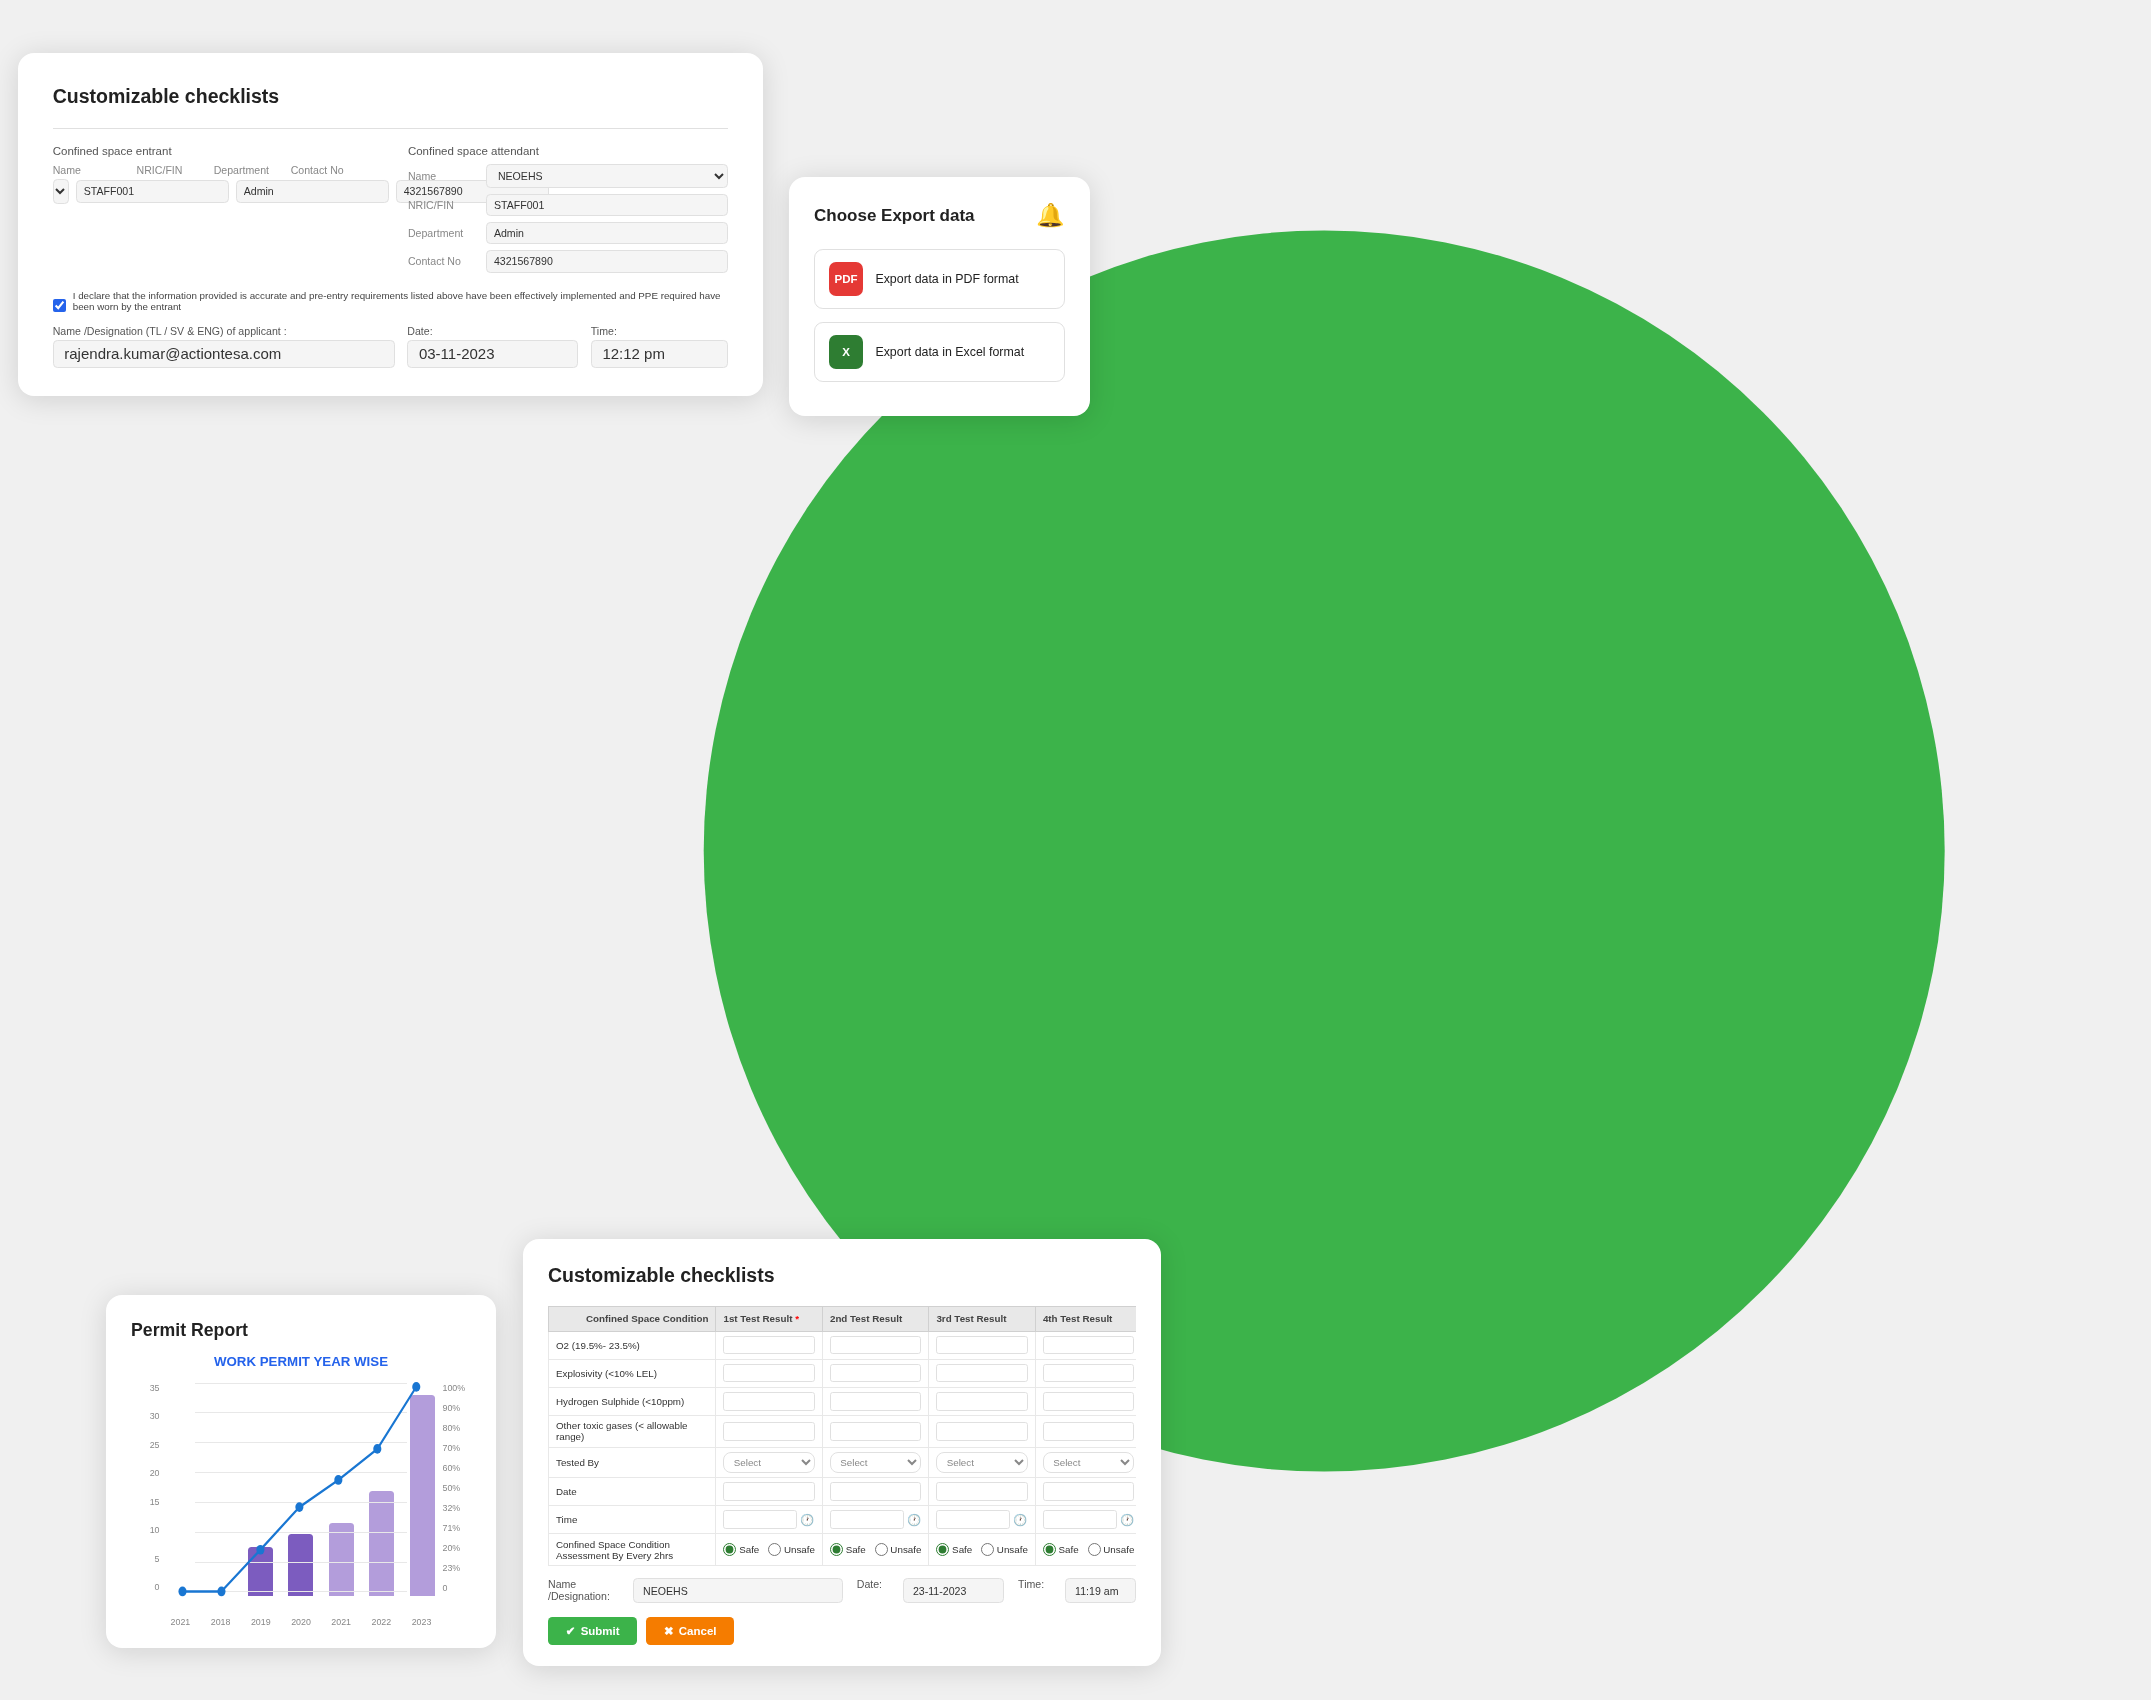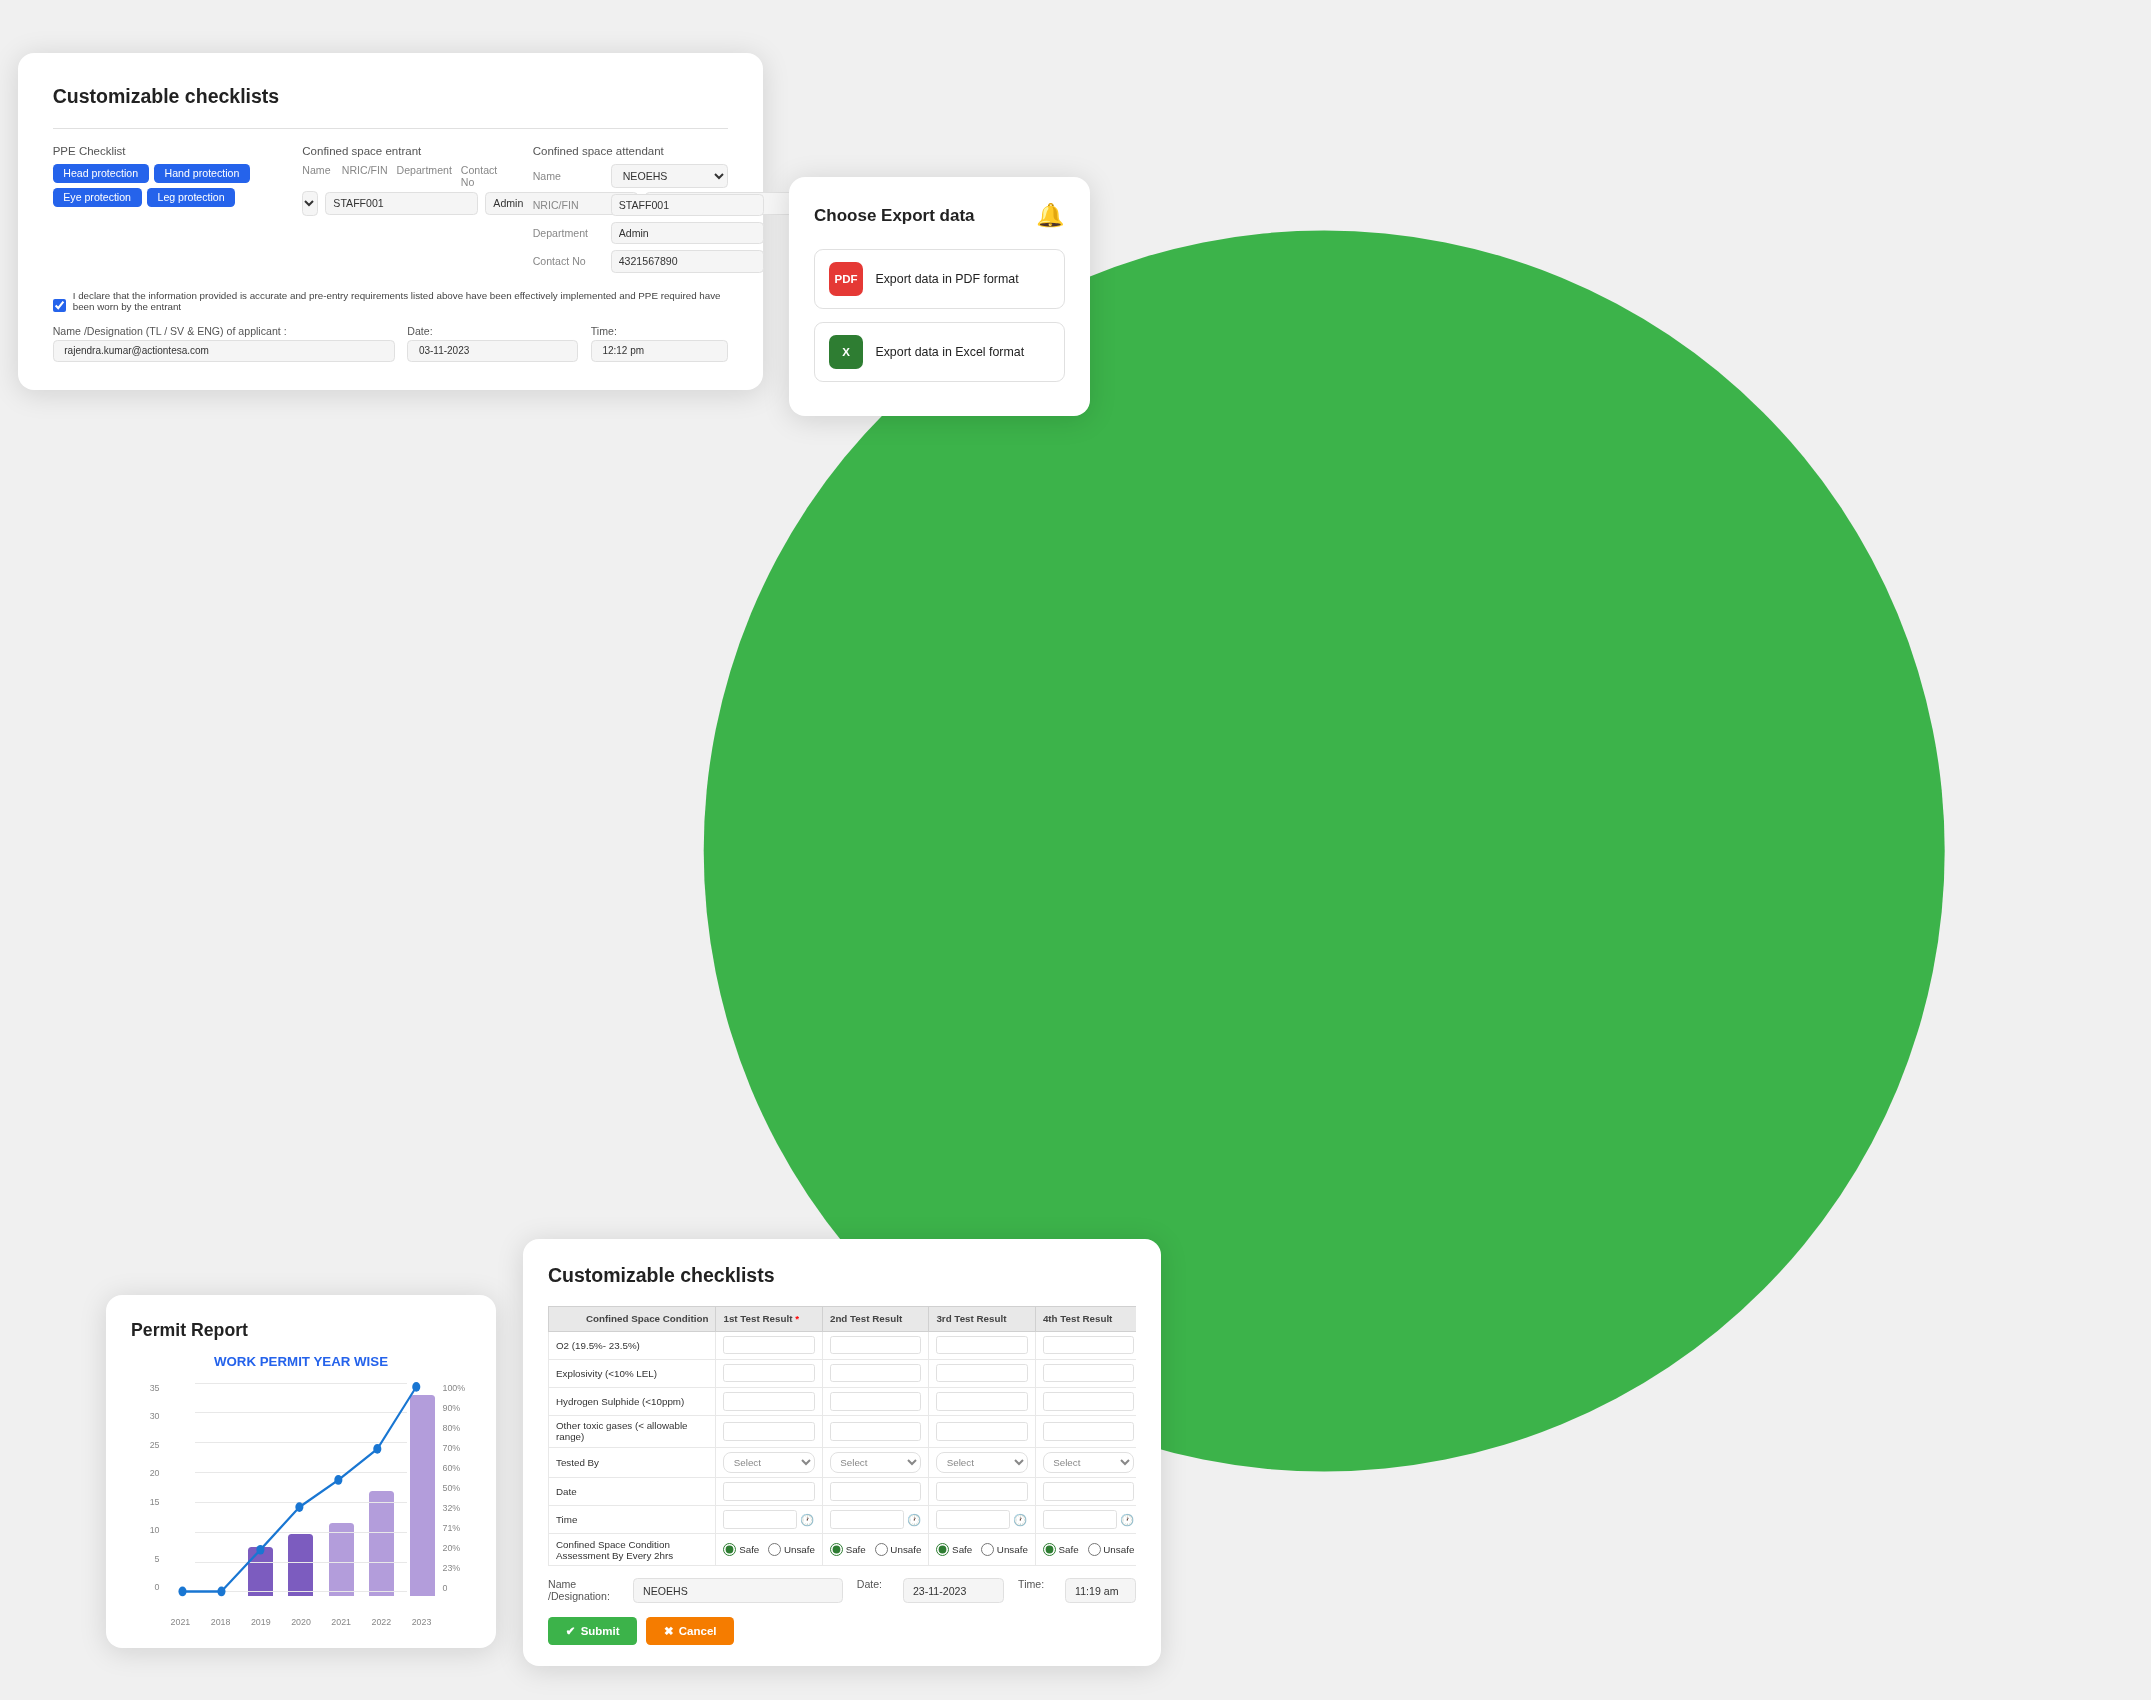--- a/index.html
+++ b/index.html
@@ -192,21 +192,21 @@
     .nd-label {
       font-size: 10.6px;
       color: #555;
     }
 
     .nd-input {
       background: #f5f5f5;
       border: 0.9px solid #e0e0e0;
       border-radius: 4.4px;
       padding: 4.4px 10.6px;
-      font-size: 10px;
+      font-size: 15px;
       color: #333;
     }
 
     
     .panel-export {
       top: 177px;
       left: 789px;
       width: 301px;
       padding: 25px 25px 21px 25px;
     }
@@ -524,29 +524,20 @@
 <body>
 
 <div class="green-bg"></div>
 
 <div class="panel panel-top">
   <div class="panel-title">Customizable checklists</div>
   <hr class="divider">
 
   <div class="top-grid">
 
-    <div style="min-width:142px;">
-      <div class="ppe-section-label">PPE Checklist</div>
-      <div class="ppe-tags">
-        <span class="ppe-tag">Head protection</span>
-        <span class="ppe-tag">Hand protection</span>
-        <span class="ppe-tag">Eye protection</span>
-        <span class="ppe-tag">Leg protection</span>
-      </div>
-    </div>
 
     <div class="confined-entrant">
       <div class="section-label">Confined space entrant</div>
       <div class="col-headers">
         <span class="col-header" style="flex:1.1">Name</span>
         <span class="col-header" style="flex:1">NRIC/FIN</span>
         <span class="col-header" style="flex:1">Department</span>
         <span class="col-header" style="flex:1.2">Contact No</span>
       </div>
       <div class="entrant-row">

